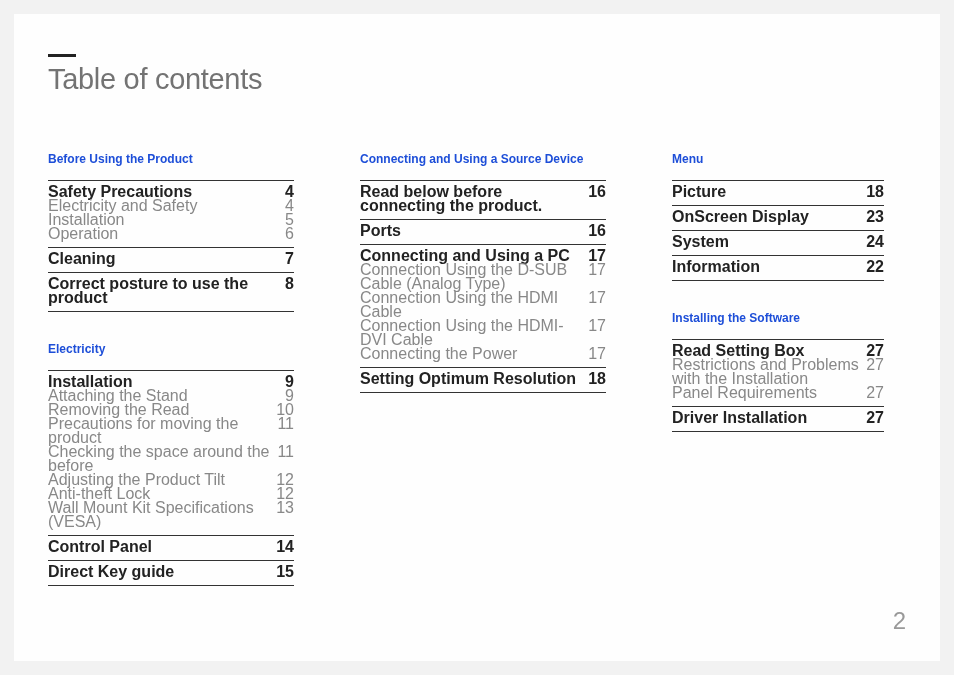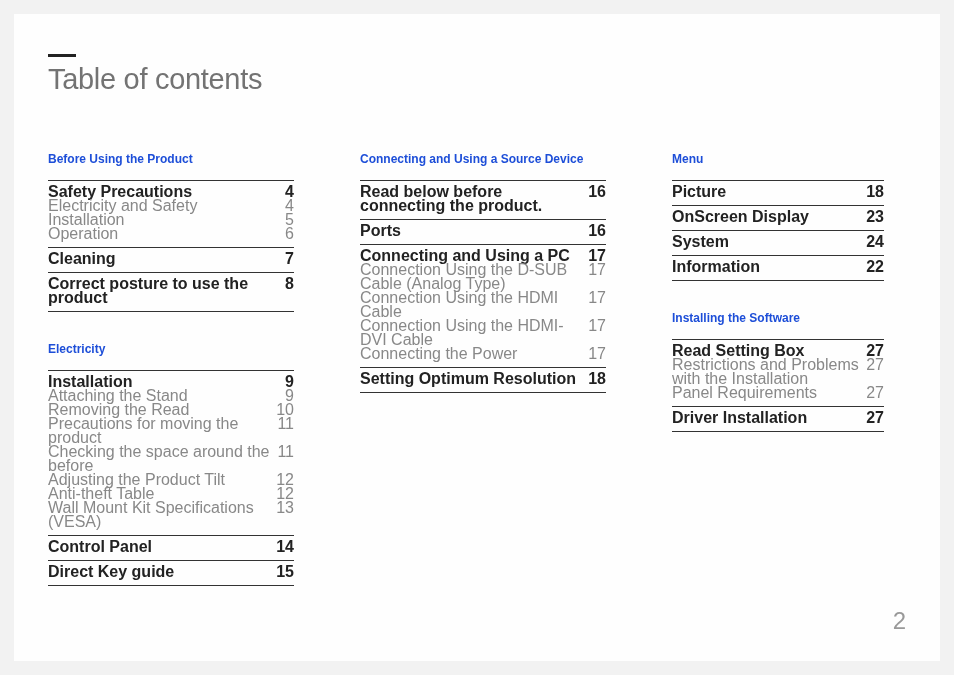--- a/index.html
+++ b/index.html
@@ -164,21 +164,21 @@
             </div>
             <div class="row sub">
               <span class="label">Checking the space around the before</span>
               <span class="pg">11</span>
             </div>
             <div class="row sub">
               <span class="label">Adjusting the Product Tilt</span>
               <span class="pg">12</span>
             </div>
             <div class="row sub">
-              <span class="label">Anti-theft Table</span>
+              <span class="label">Anti-theft Lock</span>
               <span class="pg">12</span>
             </div>
             <div class="row sub">
               <span class="label">Wall Mount Kit Specifications (VESA)</span>
               <span class="pg">13</span>
             </div>
           </div>
           <div class="group">
             <div class="row bold">
               <span class="label">Control Panel</span>

